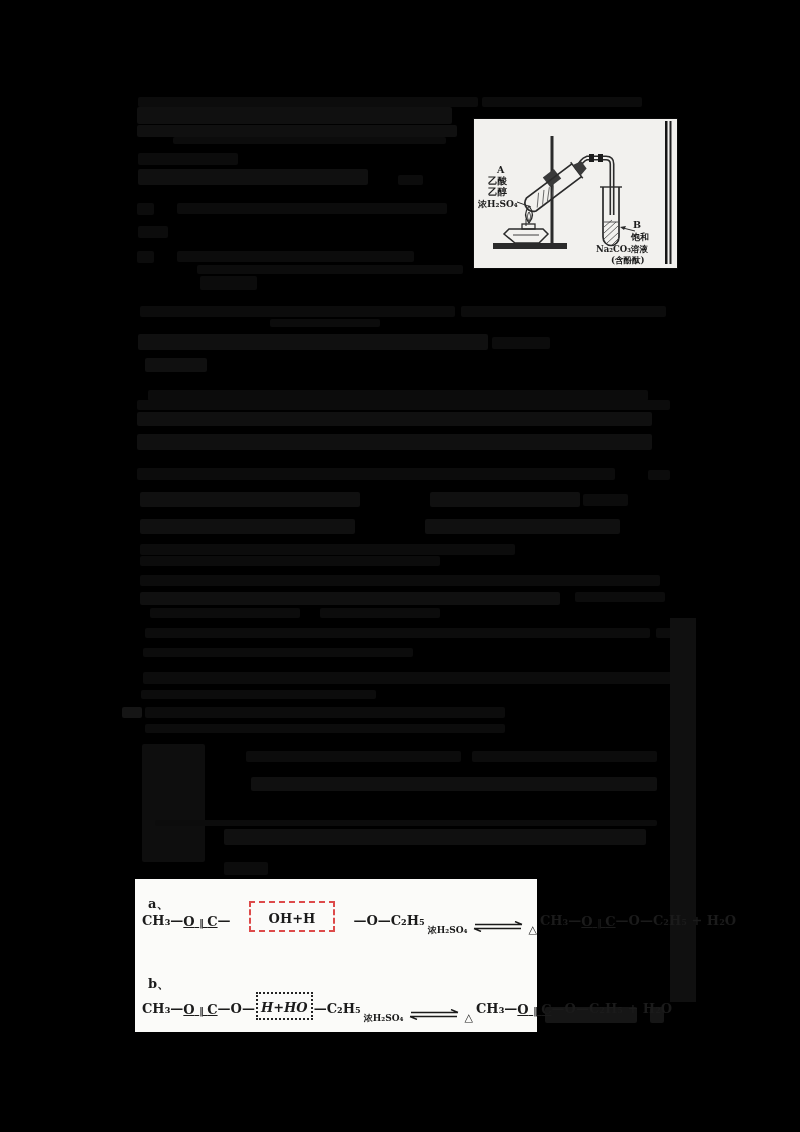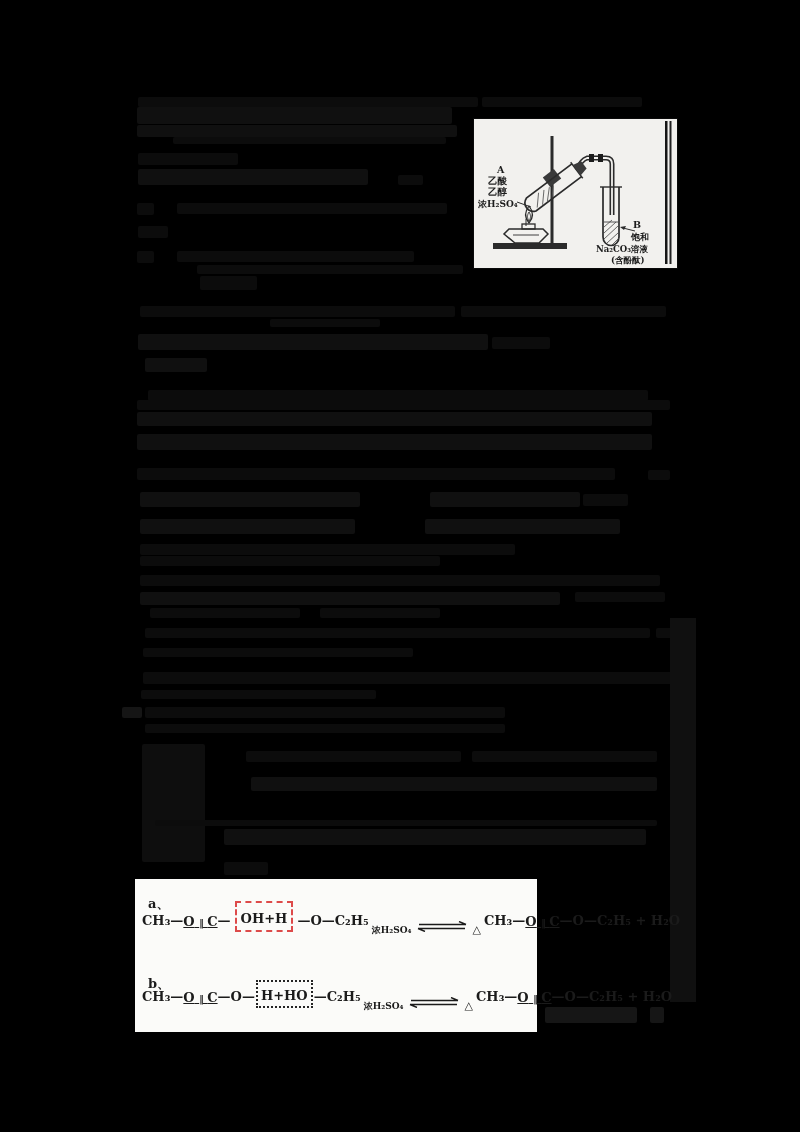--- a/index.html
+++ b/index.html
@@ -22,22 +22,22 @@
   .lbl-b{top:96px;}
   .eqrow{position:absolute;left:7px;display:flex;align-items:flex-end;white-space:nowrap;
          font-size:13px;line-height:1.05;}
   .row-a{top:22px;}
   .row-b{top:101px;}
   .eqrow > span{display:inline-block;}
   .carbonyl{display:inline-flex;flex-direction:column;align-items:center;line-height:1;text-decoration:underline;}
   .carbonyl .co{font-size:13px;}
   .carbonyl .cd{font-size:9px;margin:0;letter-spacing:-1px;}
   .carbonyl .cc{font-size:13px;}
-  .rbox{border:2px dashed #dd4a4a;padding:9px 4px 4px;margin:0 4px -4px;}
-  .kbox{border:2px dotted #242424;padding:7px 3px 3px;margin:0 1px -4px;}
+  .rbox{border:2px dashed #dd4a4a;padding:9px 18px 4px;margin:0 18px -4px;}
+  .kbox{border:2px dotted #242424;padding:7px 3px 3px;margin:12px 1px -4px;font-style:italic;}
   .cond{display:inline-flex;flex-direction:column;align-items:center;margin:8px 3px -7px;line-height:1;}
   .cond .cat{font-size:9px;}
   .cond svg{margin:1px 0;}
   .cond .heat{font-size:11px;}
 </style>
 </head>
 <body>
 
 <div id="page">
 

